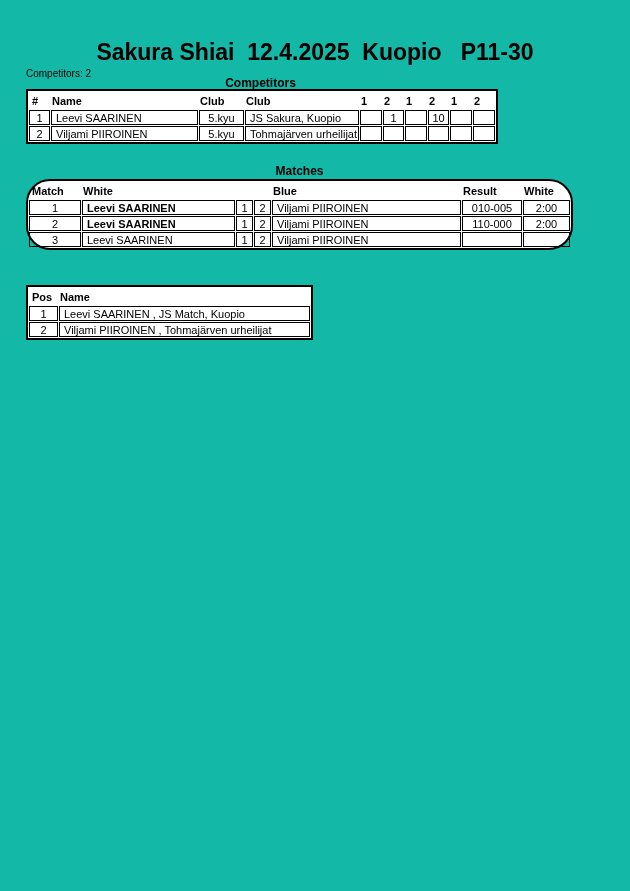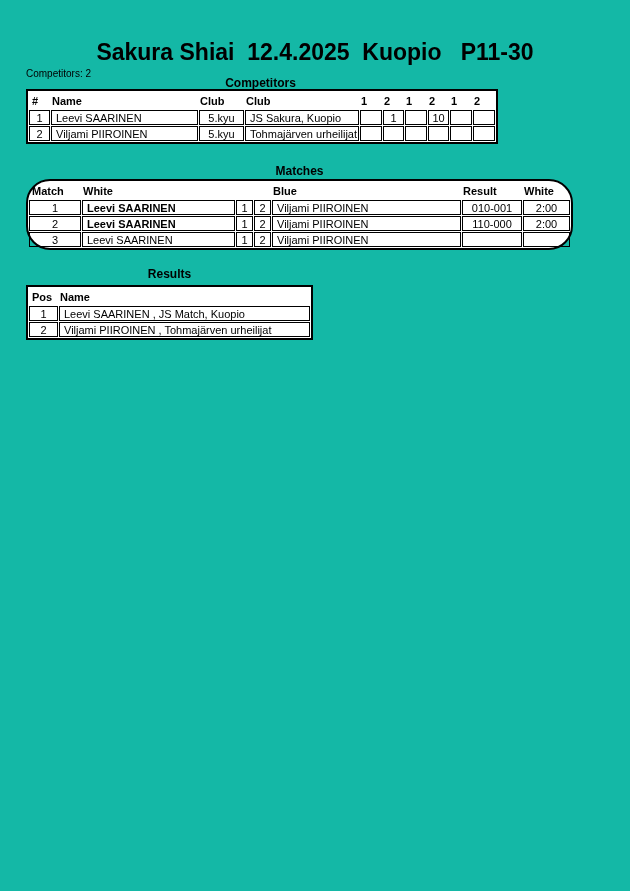--- a/index.html
+++ b/index.html
@@ -153,21 +153,21 @@
       <th>Blue</th>
       <th>Result</th>
       <th>White</th>
     </tr>
     <tr>
       <td>1</td>
       <td class="al pad b">Leevi SAARINEN</td>
       <td>1</td>
       <td>2</td>
       <td class="al pad">Viljami PIIROINEN</td>
-      <td>010-001</td>
+      <td>010-005</td>
       <td>2:00</td>
     </tr>
     <tr>
       <td>2</td>
       <td class="al pad b">Leevi SAARINEN</td>
       <td>1</td>
       <td>2</td>
       <td class="al pad">Viljami PIIROINEN</td>
       <td>110-000</td>
       <td>2:00</td>
@@ -177,21 +177,20 @@
       <td class="al pad">Leevi SAARINEN</td>
       <td>1</td>
       <td>2</td>
       <td class="al pad">Viljami PIIROINEN</td>
       <td></td>
       <td></td>
     </tr>
   </tbody>
     </table>
 
-  <div class="sec-label results-label">Results</div>
 
   <table class="t results-pos">
     <colgroup>
       <col style="width:29px">
         <col style="width:251px">
     </colgroup>
     <tbody>
         <tr>
       <th class="al pad">Pos</th>
       <th>Name</th>

